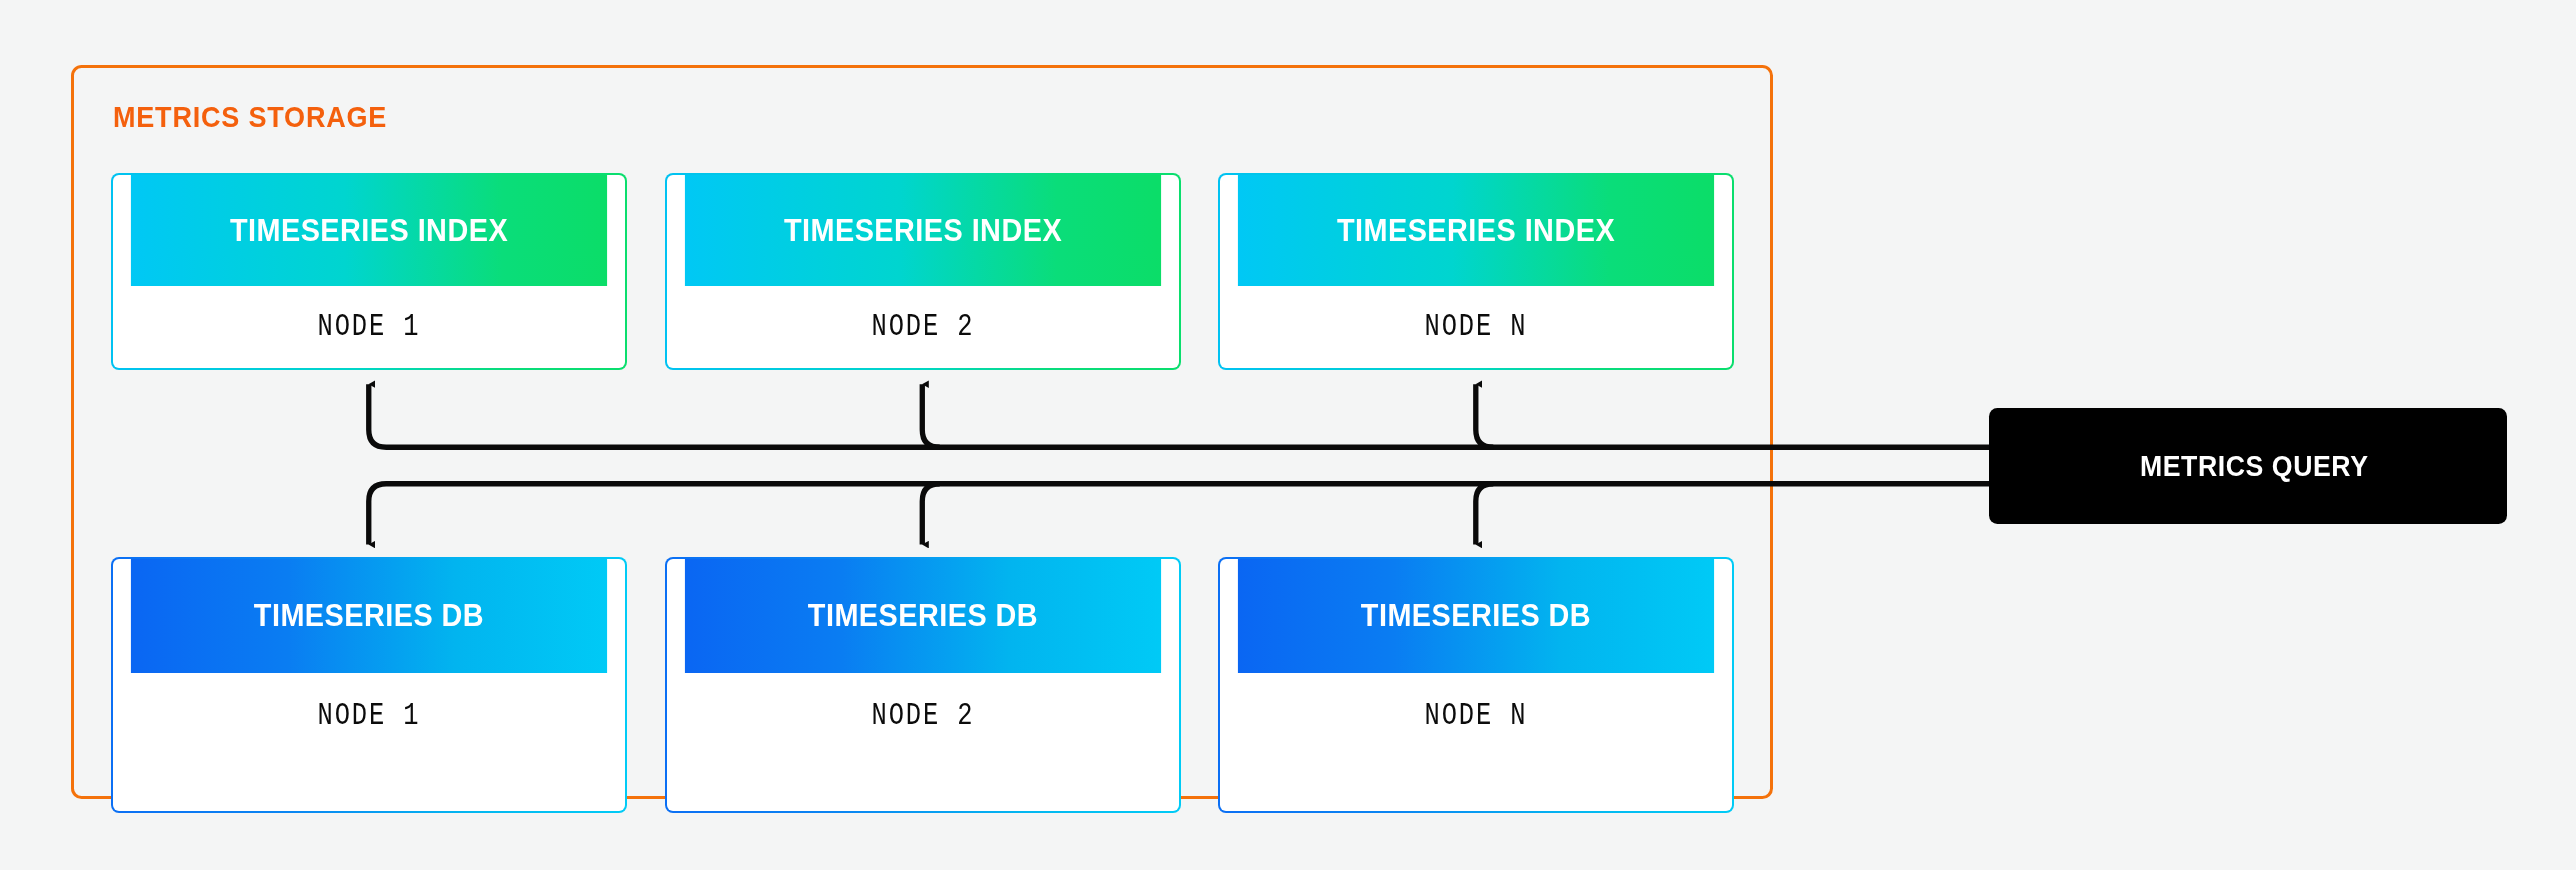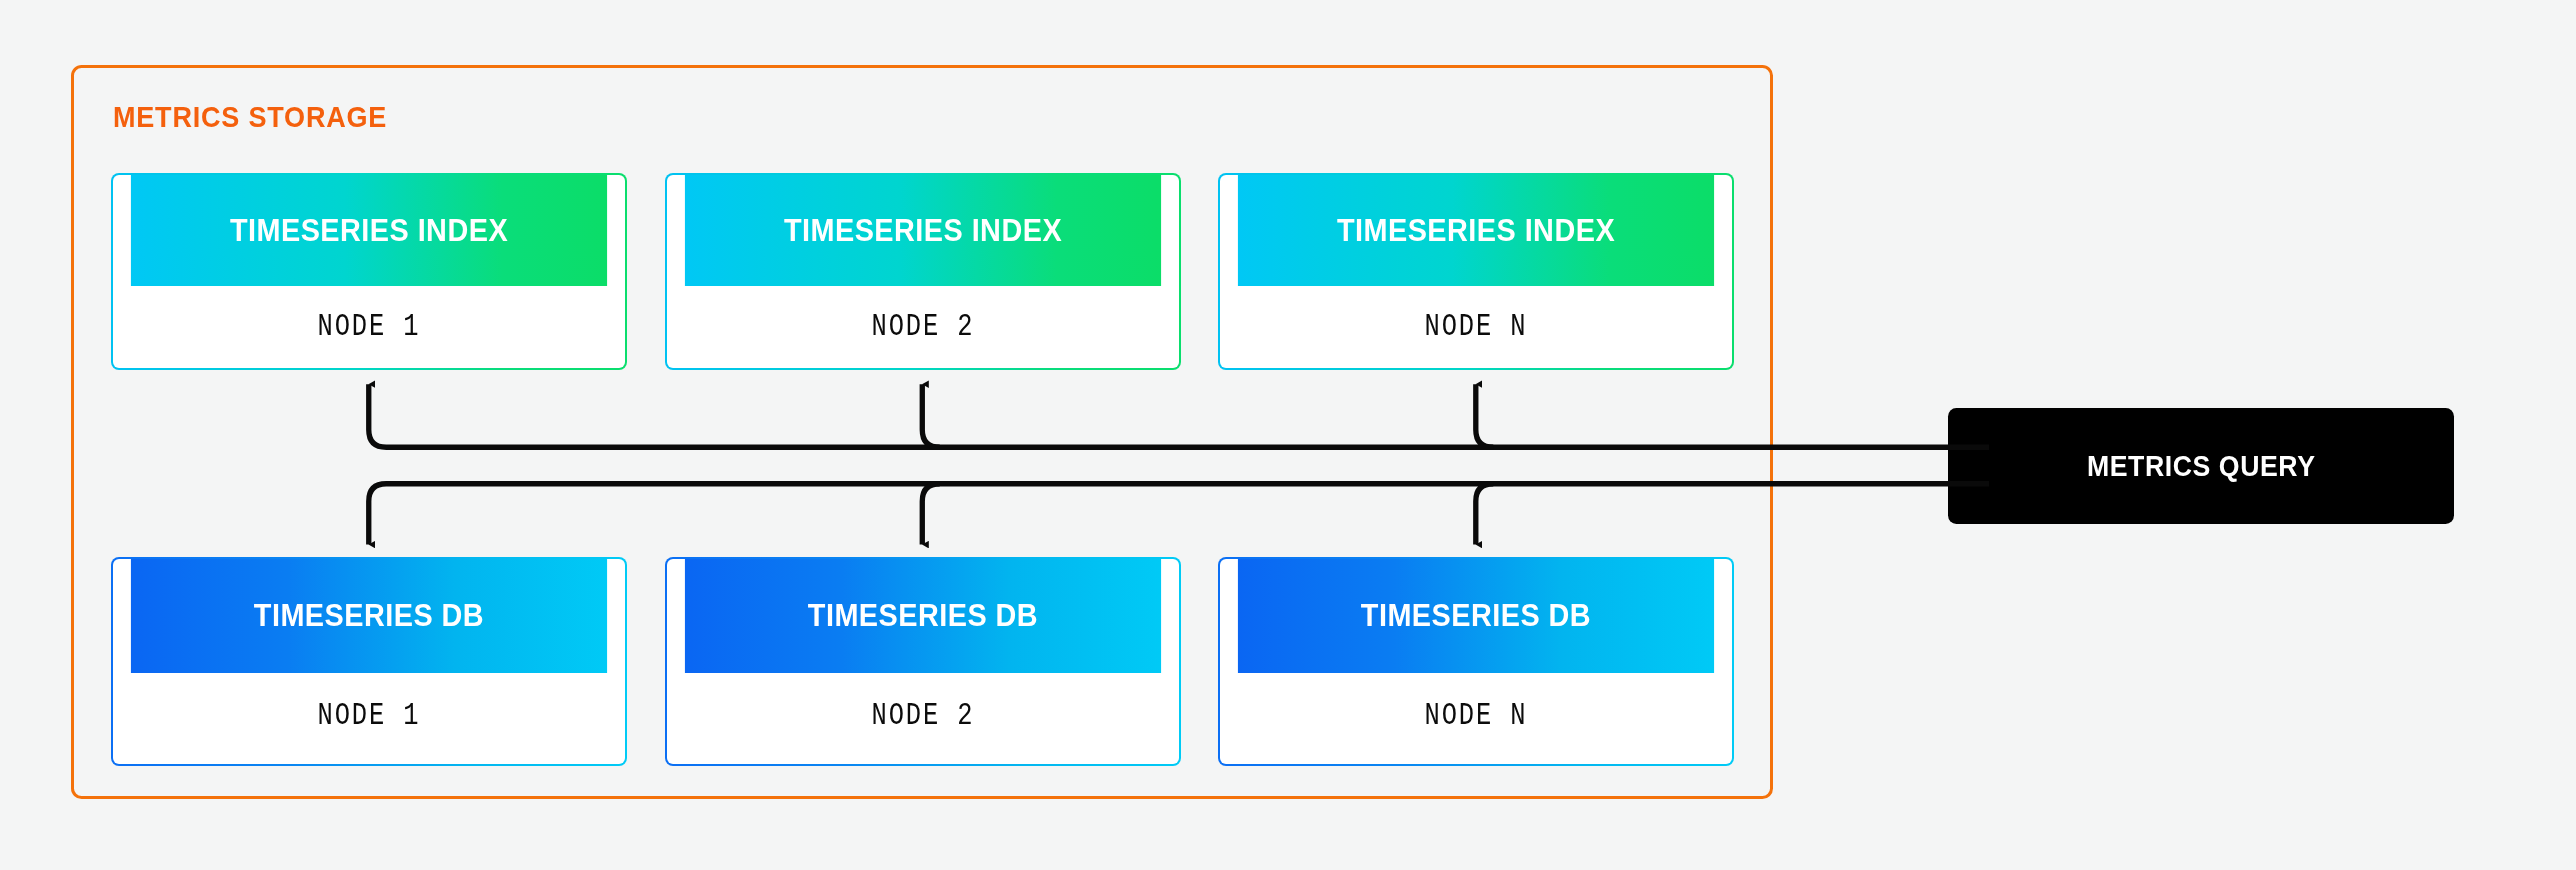--- a/index.html
+++ b/index.html
@@ -60,21 +60,21 @@
   .card.index-card {
     height: 197px;
     border: 2.3px solid transparent;
     background-image:
       linear-gradient(#ffffff, #ffffff),
       linear-gradient(90deg, #00c2f2 0%, #00d6c8 48%, #09dc7d 75%, #0ade6d 100%);
     background-origin: border-box;
     background-clip: padding-box, border-box;
   }
   .card.db-card {
-    height: 209px;
+    height: 256px;
     border: 2.3px solid transparent;
     background-image:
       linear-gradient(#ffffff, #ffffff),
       linear-gradient(90deg, #0b6ff4 0%, #0a86f2 35%, #03b7f0 70%, #00cbf6 100%);
     background-origin: border-box;
     background-clip: padding-box, border-box;
   }
 
   .card-header {
     display: flex;
@@ -106,29 +106,30 @@
     font-size: 31px;
     letter-spacing: 2.3px;
     transform: scaleX(0.82);
   }
   .index-card .card-body { height: 81px; }
   .db-card .card-body { height: 84px; }
 
   
   .query-box {
     position: absolute;
-    left: 1948px;
+    left: 1989px;
     top: 408px;
     width: 506px;
     height: 116px;
     background: #000000;
     border-radius: 8.4px;
     display: flex;
     align-items: center;
     justify-content: center;
+    padding-left: 12px;
   }
   .query-label {
     color: #ffffff;
     font-size: 29px;
     font-weight: 700;
     letter-spacing: 0.6px;
     font-family: "Liberation Sans", sans-serif;
     transform: scaleX(0.92);
     white-space: nowrap;
   }

